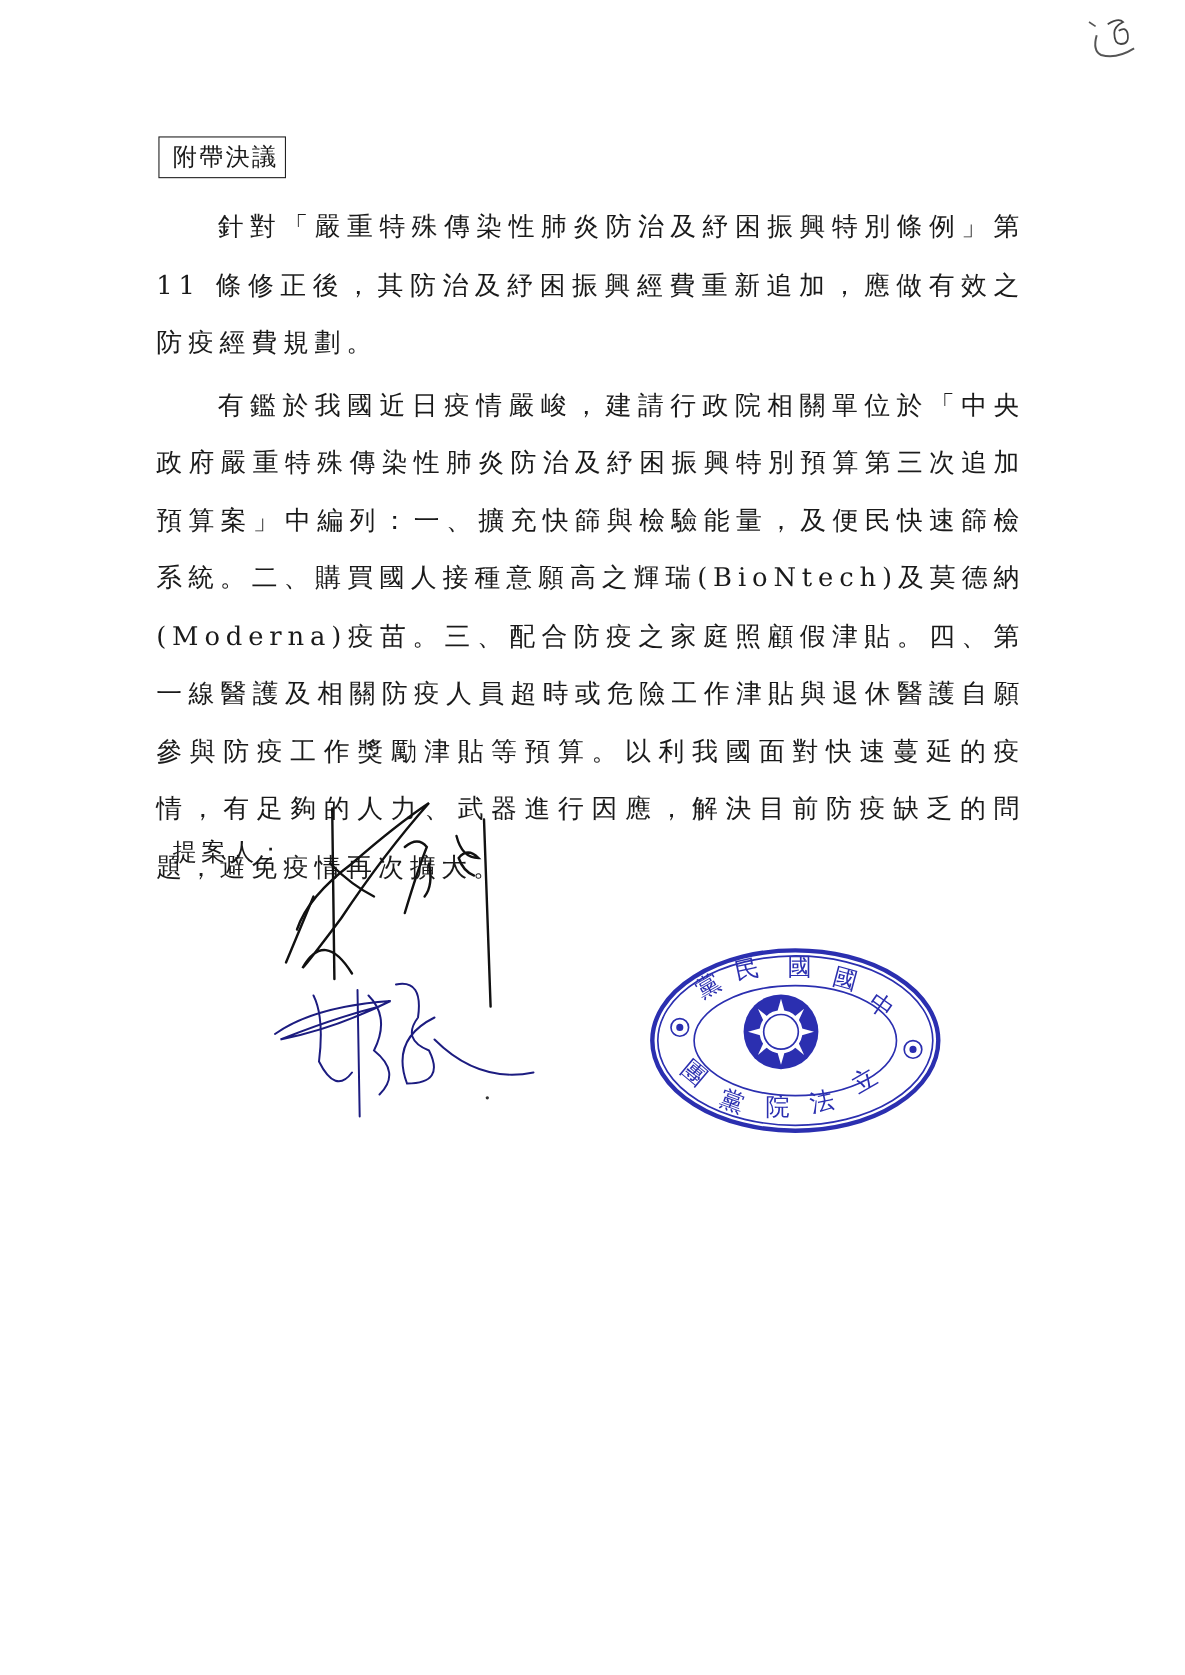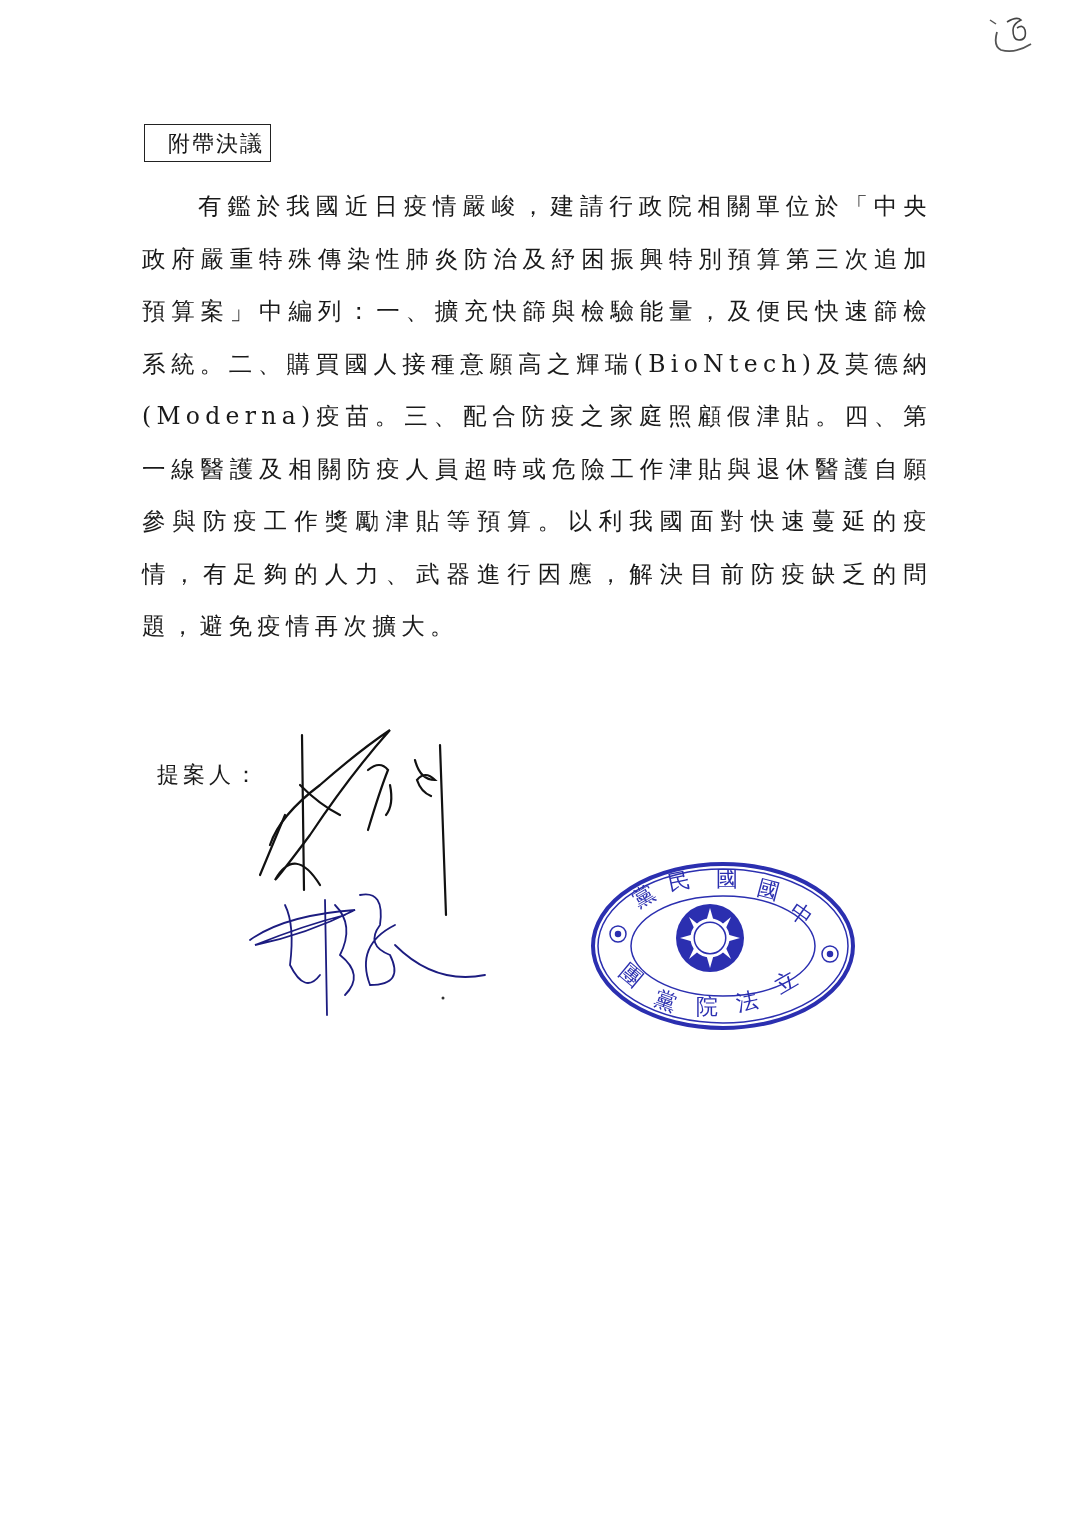--- a/index.html
+++ b/index.html
@@ -1,21 +1,21 @@
 <!DOCTYPE html>
 <html><head>
 <meta charset="utf-8">
 <style>
   html, body { margin:0; padding:0; background:#ffffff; }
   body { width:1077px; height:1523px; position:relative; overflow:hidden;
          font-family:"DejaVu Serif","Liberation Serif",serif; color:#1a1a1a; }
   .page { position:absolute; left:0; top:0; width:1077px; height:1523px; background:#fff; }
   .corner-mark { position:absolute; left:985px; top:8px; width:60px; height:50px; }
   .title-box { position:absolute; left:144px; top:124px; border:1.5px solid #222;
-               padding:6px 6px 4px 23px; font-size:22px; letter-spacing:2px; line-height:26px; }
+               padding:6px 6px 4px 12px; font-size:22px; letter-spacing:2px; line-height:26px; }
   .body { position:absolute; left:142px; top:180px; width:790px;
           font-size:23.5px; line-height:52.5px; letter-spacing:5.3px; text-align:justify; }
   .para { margin:0; text-indent:56px; }
   .para + .para { margin-top:4px; }
   .proposer-label { position:absolute; left:157px; top:760px; font-size:22px; letter-spacing:4px; }
   .sig { position:absolute; }
   .sig1 { left:240px; top:725px; width:220px; height:200px; }
   .sig2 { left:245px; top:885px; width:245px; height:135px; }
   .seal { position:absolute; left:588px; top:856px; width:270px; height:180px; }
   .seal-text { font-family:"DejaVu Serif",serif; fill:#2b2fb0; font-size:22px; }
@@ -27,20 +27,21 @@
 
   <svg class="corner-mark" viewBox="0 0 60 50">
     <path d="M5 12 l6 4" stroke="#555" stroke-width="1.5" fill="none"></path>
     <path d="M22 14 q10 -6 14 -2 q-8 4 -8 10 q0 10 6 10 q8 0 6 -10 q-2 -6 -8 -2" stroke="#444" stroke-width="1.6" fill="none"></path>
     <path d="M12 24 q-4 14 4 18 q14 4 30 -6" stroke="#555" stroke-width="1.8" fill="none"></path>
   </svg>
 
   <div class="title-box">附帶決議</div>
 
   <div class="body">
+    <p class="para">針對「嚴重特殊傳染性肺炎防治及紓困振興特別條例」第 11 條修正後，其防治及紓困振興經費重新追加，應做有效之防疫經費規劃。</p>
     <p class="para">有鑑於我國近日疫情嚴峻，建請行政院相關單位於「中央政府嚴重特殊傳染性肺炎防治及紓困振興特別預算第三次追加預算案」中編列：一、擴充快篩與檢驗能量，及便民快速篩檢系統。二、購買國人接種意願高之輝瑞(BioNtech)及莫德納(Moderna)疫苗。三、配合防疫之家庭照顧假津貼。四、第一線醫護及相關防疫人員超時或危險工作津貼與退休醫護自願參與防疫工作獎勵津貼等預算。以利我國面對快速蔓延的疫情，有足夠的人力、武器進行因應，解決目前防疫缺乏的問題，避免疫情再次擴大。</p>
   </div>
 
   <div class="proposer-label">提案人：</div>
 
   <svg class="sig sig1" viewBox="0 0 220 200">
     <g stroke="#111" stroke-width="2.2" fill="none" stroke-linecap="round">
       <path d="M62 10 L64 165"></path>
       <path d="M30 120 Q40 90 80 60 Q120 25 150 5 Q110 50 70 110 Q40 150 35 155 Q55 120 80 160"></path>
       <path d="M45 90 L20 150"></path>

